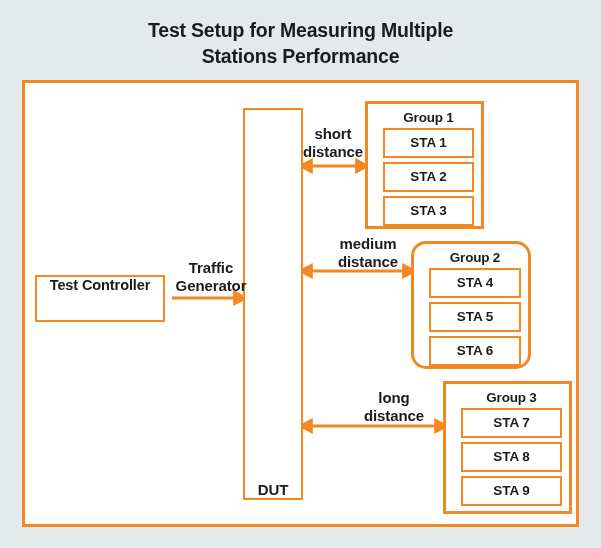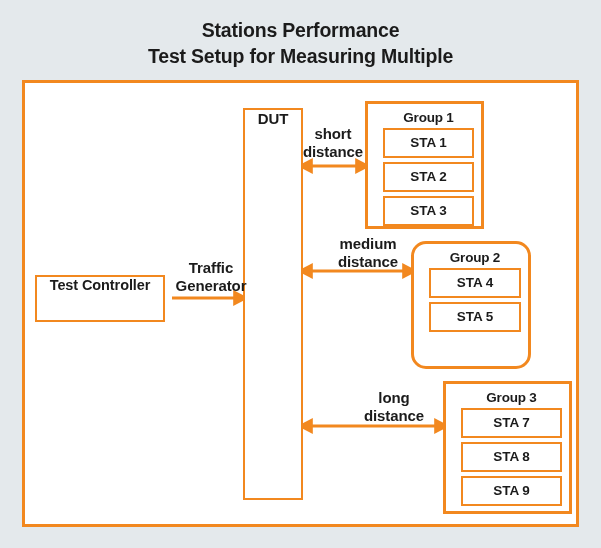--- a/index.html
+++ b/index.html
@@ -72,21 +72,21 @@
   }
   #test-controller .boxlabel { font-size: 14.5px; }
 
   
   #dut {
     left: 218px;
     top: 25px;
     width: 60px;
     height: 392px;
     display: flex;
-    align-items: flex-start;
+    align-items: flex-end;
     justify-content: center;
   }
   #dut .boxlabel { font-size: 15px; }
 
   
   .group-box {
     position: absolute;
     border: 3px solid #f2881f;
     background: #ffffff;
     box-sizing: border-box;
@@ -147,22 +147,22 @@
   #label-short    { left: 276px; top: 42px;  width: 64px; }
   #label-medium   { left: 300px; top: 152px; width: 86px; }
   #label-long     { left: 320px; top: 306px; width: 98px; }
 </style>
 </head>
 <body>
 
 <div id="root">
 
   <div id="title">
+    <span class="line">Test Setup for Measuring Multiple</span>
     <span class="line">Stations Performance</span>
-    <span class="line">Test Setup for Measuring Multiple</span>
   </div>
 
   <div id="frame">
 
     <svg id="arrows" viewBox="0 0 557 447" width="557" height="447" xmlns="http://www.w3.org/2000/svg">
       <defs>
         <marker id="head-right" markerWidth="7" markerHeight="7" refX="0.6" refY="3" orient="auto" markerUnits="strokeWidth">
           <path d="M0,0.35 L0,5.65 L5.1,3 Z" fill="#f2881f"></path>
         </marker>
         <marker id="head-left" markerWidth="7" markerHeight="7" refX="0.6" refY="3" orient="auto-start-reverse" markerUnits="strokeWidth">
@@ -219,20 +219,21 @@
       <div class="group-title">Group 1</div>
       <div class="sta-box">STA 1</div>
       <div class="sta-box">STA 2</div>
       <div class="sta-box">STA 3</div>
     </div>
 
     <div class="group-box" id="group-2">
       <div class="group-title">Group 2</div>
       <div class="sta-box">STA 4</div>
       <div class="sta-box">STA 5</div>
+      <div class="sta-box">STA 6</div>
     </div>
 
     <div class="group-box" id="group-3">
       <div class="group-title">Group 3</div>
       <div class="sta-box">STA 7</div>
       <div class="sta-box">STA 8</div>
       <div class="sta-box">STA 9</div>
     </div>
 
   </div>

